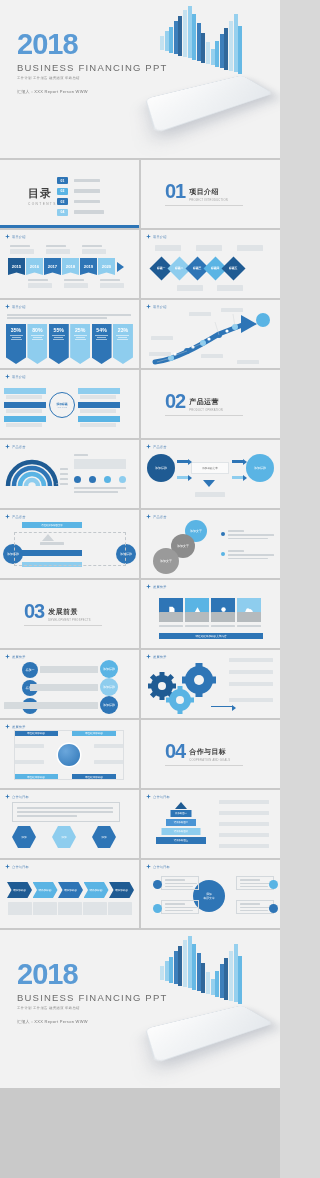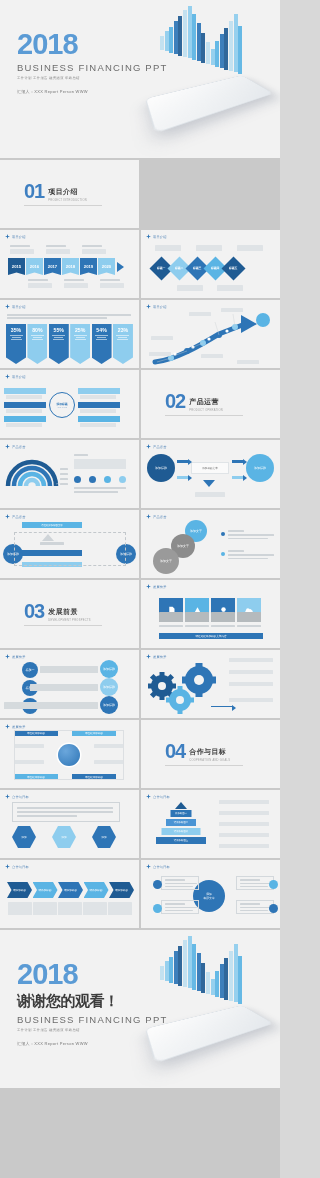--- a/index.html
+++ b/index.html
@@ -157,20 +157,45 @@
     </div>
     <div class="cover-left">
       <div class="cover-year">2018</div>
       <div class="cover-en">BUSINESS FINANCING PPT</div>
       <div class="cover-sub">工作计划 工作报告 融资路演 年终总结</div>
       <div class="cover-rep">汇报人：XXX Report Person WWW</div>
     </div>
   </div>
 
   <div class="row">
+    <div class="slide half">
+      <div class="toc-title">
+        <div class="toc-cn">目录</div>
+        <div class="toc-en">CONTENTS</div>
+      </div>
+      <div class="toc-list">
+        <div class="toc-item">
+          <span class="toc-num" style="background:#2e75b6">01</span>
+          <span class="toc-lbl ph" style="width:26px;height:3.5px"></span>
+        </div>
+        <div class="toc-item">
+          <span class="toc-num" style="background:#5ab4e4">02</span>
+          <span class="toc-lbl ph" style="width:26px;height:3.5px"></span>
+        </div>
+        <div class="toc-item">
+          <span class="toc-num" style="background:#2e75b6">03</span>
+          <span class="toc-lbl ph" style="width:26px;height:3.5px"></span>
+        </div>
+        <div class="toc-item">
+          <span class="toc-num" style="background:#8ecdee">04</span>
+          <span class="toc-lbl ph" style="width:30px;height:3.5px"></span>
+        </div>
+      </div>
+      <div class="toc-bottombar"></div>
+    </div>
 
     <div class="slide half">
       <div class="sec">
         <div class="sec-num">01</div>
         <div class="sec-tx">
           <div class="sec-cn">项目介绍</div>
           <div class="sec-en">PROJECT INTRODUCTION</div>
         </div>
       </div>
       <div class="sec-rule"></div>
@@ -767,20 +792,19 @@
           <div class="bar" style="left: 85.8px; height: 34px; bottom: 39.8px; background: rgb(46, 117, 182); opacity: 0.92;"></div>
           <div class="bar" style="left: 90.4px; height: 42px; bottom: 38.4px; background: rgb(31, 91, 147); opacity: 0.92;"></div>
           <div class="bar" style="left: 95px; height: 50px; bottom: 37px; background: rgb(191, 224, 240); opacity: 0.92;"></div>
           <div class="bar" style="left: 99.6px; height: 58px; bottom: 35.6px; background: rgb(142, 205, 238); opacity: 0.92;"></div>
           <div class="bar" style="left: 104.2px; height: 48px; bottom: 34.2px; background: rgb(90, 180, 228); opacity: 0.92;"></div>
         </div>
       <div class="tablet"></div>
     </div>
     <div class="cover-left">
       <div class="cover-year">2018</div>
-      <div class="cover-cn">谢谢您的观看！</div>
       <div class="cover-en">BUSINESS FINANCING PPT</div>
       <div class="cover-sub">工作计划 工作报告 融资路演 年终总结</div>
       <div class="cover-rep">汇报人：XXX Report Person WWW</div>
     </div>
   </div>
 
 </div>
 
 </body></html>

